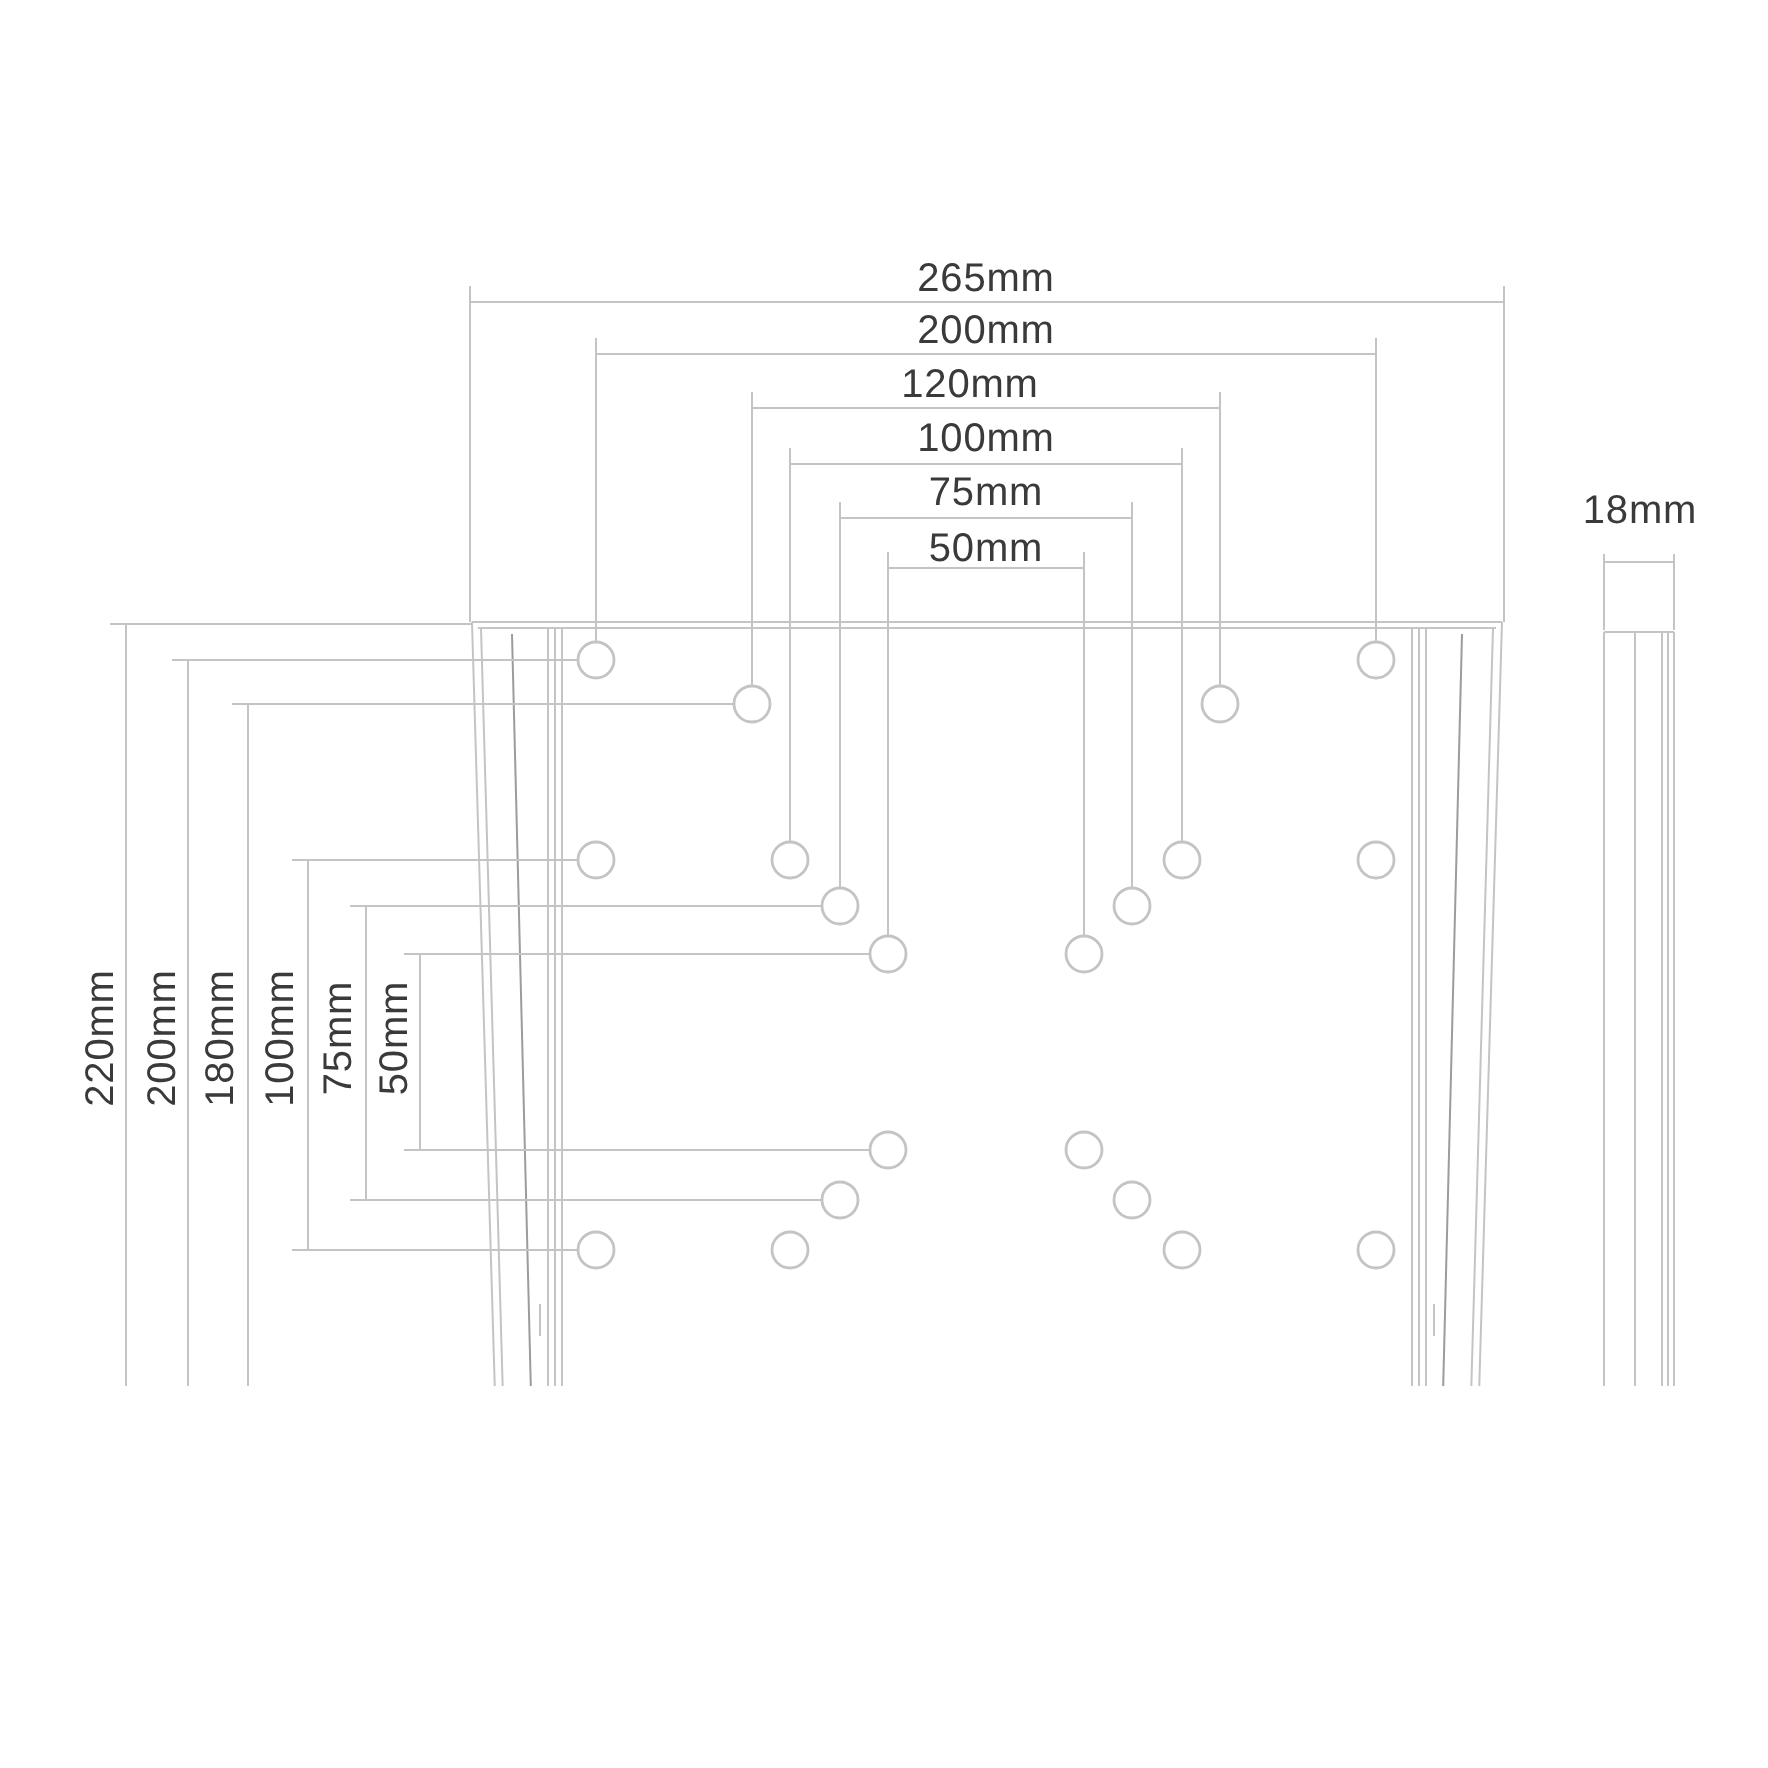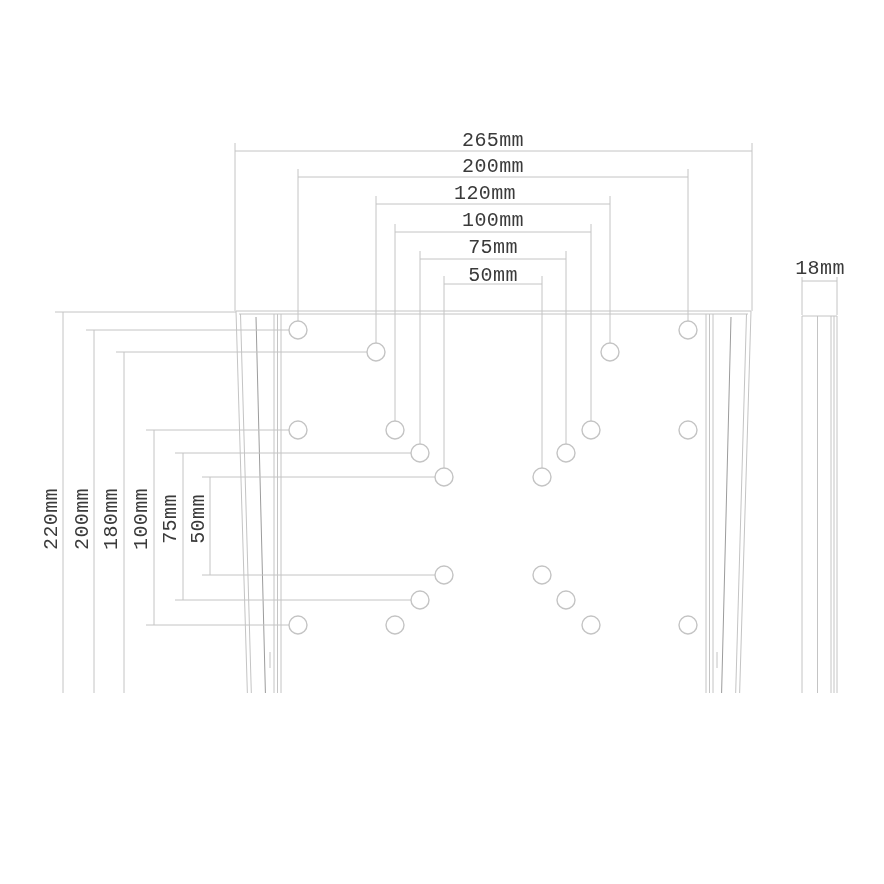--- a/index.html
+++ b/index.html
@@ -6,21 +6,21 @@
     --line:#c4c4c4;
     --line-dark:#9c9c9c;
     --text:#3a3a3a;
     --bg:#ffffff;
   }
   html,body{margin:0;padding:0;background:var(--bg);}
   .stage{
     position:relative;
     width:884px;height:693px;
     background:var(--bg);
-    font-family:Liberation Mono, monospace;
+    font-family:Liberation Sans, sans-serif;
     overflow:hidden;
   }
   svg{position:absolute;left:0;top:0;}
   .ln{stroke:var(--line);stroke-width:1;fill:none;}
   .lnd{stroke:var(--line-dark);stroke-width:1;fill:none;}
   .hole{stroke:var(--line);stroke-width:1.4;fill:none;}
   .dim-label{
     position:absolute;
     transform:translate(-50%,-50%);
     font-size:20px;
@@ -187,15 +187,15 @@
   <div class="dim-label" style="left:493px;top:247px;">75mm</div>
   <div class="dim-label" style="left:493px;top:275px;">50mm</div>
 
   <div class="dim-label vertical" style="left:51px;top:519px;">220mm</div>
   <div class="dim-label vertical" style="left:82px;top:519px;">200mm</div>
   <div class="dim-label vertical" style="left:111px;top:519px;">180mm</div>
   <div class="dim-label vertical" style="left:141px;top:519px;">100mm</div>
   <div class="dim-label vertical" style="left:170px;top:519px;">75mm</div>
   <div class="dim-label vertical" style="left:198px;top:519px;">50mm</div>
 
-  <div class="dim-label" style="left:820px;top:268px;">18mm</div>
+  <div class="dim-label" style="left:820px;top:256px;">18mm</div>
 
 </div>
 
 </body></html>

